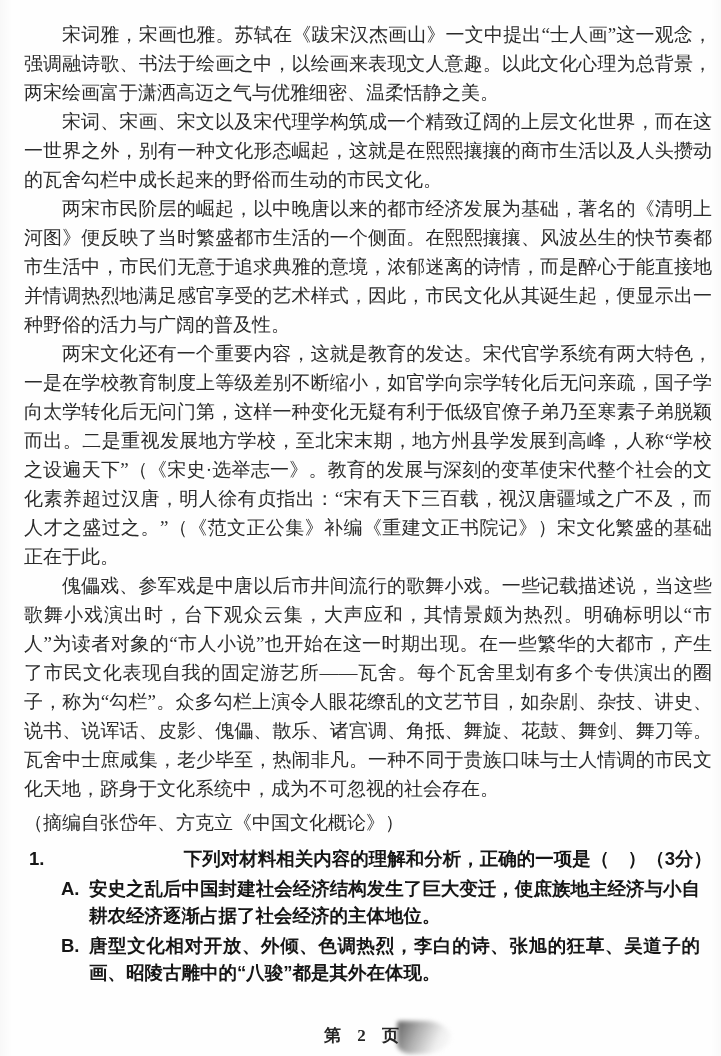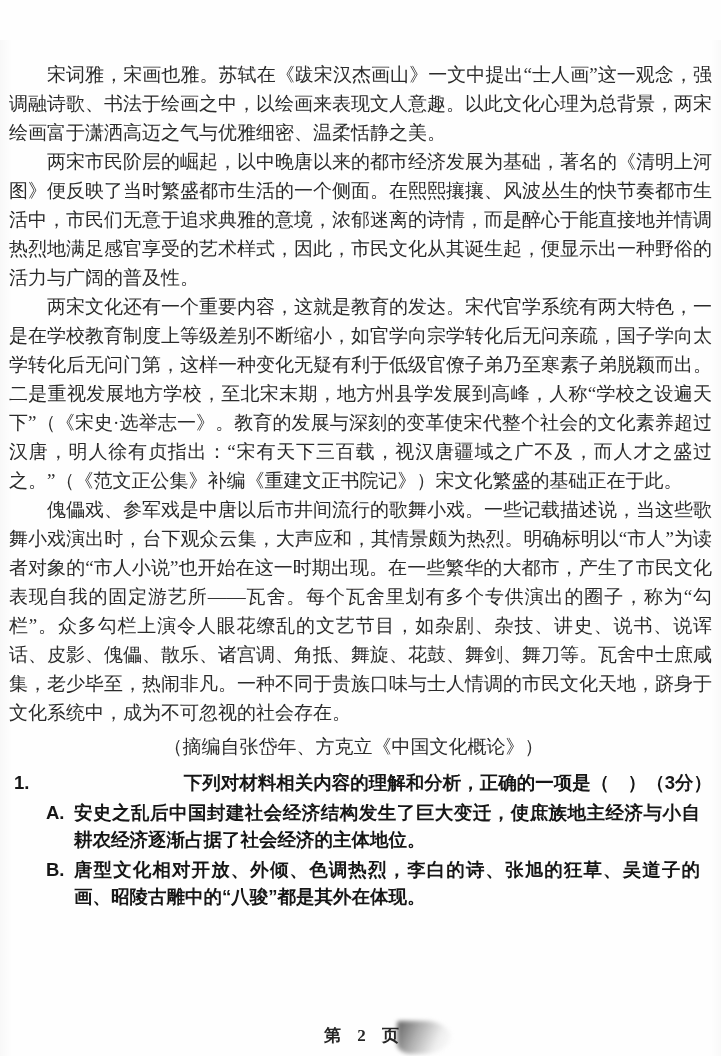--- a/index.html
+++ b/index.html
@@ -6,42 +6,41 @@
   body {
     width: 721px; height: 1056px;
     background: #fefefe;
     position: relative;
     overflow: hidden;
     font-family: "Liberation Serif", "DejaVu Serif", serif;
   }
   .page {
     position: absolute; inset: 0;
     box-sizing: border-box;
-    padding: 20px 9px 0 9px;
+    padding: 20px 9px 0 24px;
     background:
       linear-gradient(to right, rgba(0,0,0,0.025), rgba(0,0,0,0) 12px),
       linear-gradient(to left, rgba(0,0,0,0.02), rgba(0,0,0,0) 10px),
       #fefefe;
-    margin-top: 40px;
   }
   .passage p.para {
     margin: 0;
     font-size: 19px;
     line-height: 29px;
     color: #2b2b2b;
     text-align: justify;
     text-indent: 2em;
     word-break: break-all;
   }
   .attribution {
     margin: 5px 0 0 0;
     font-size: 19px;
     line-height: 29px;
     color: #2b2b2b;
-    text-align: center;
+    text-align: left;
     padding-right: 14px;
   }
   .question {
     margin-top: 8px;
     font-family: "Liberation Sans", "DejaVu Sans", sans-serif;
     font-weight: 700;
     font-size: 18.5px;
     line-height: 27px;
     color: #161616;
   }
@@ -75,20 +74,21 @@
     filter: blur(2px);
   }
 </style>
 </head>
 <body>
 
 <div class="page">
 
   <section class="passage">
     <p class="para">宋词雅，宋画也雅。苏轼在《跋宋汉杰画山》一文中提出“士人画”这一观念，强调融诗歌、书法于绘画之中，以绘画来表现文人意趣。以此文化心理为总背景，两宋绘画富于潇洒高迈之气与优雅细密、温柔恬静之美。</p>
+    <p class="para">宋词、宋画、宋文以及宋代理学构筑成一个精致辽阔的上层文化世界，而在这一世界之外，别有一种文化形态崛起，这就是在熙熙攘攘的商市生活以及人头攒动的瓦舍勾栏中成长起来的野俗而生动的市民文化。</p>
     <p class="para">两宋市民阶层的崛起，以中晚唐以来的都市经济发展为基础，著名的《清明上河图》便反映了当时繁盛都市生活的一个侧面。在熙熙攘攘、风波丛生的快节奏都市生活中，市民们无意于追求典雅的意境，浓郁迷离的诗情，而是醉心于能直接地并情调热烈地满足感官享受的艺术样式，因此，市民文化从其诞生起，便显示出一种野俗的活力与广阔的普及性。</p>
     <p class="para">两宋文化还有一个重要内容，这就是教育的发达。宋代官学系统有两大特色，一是在学校教育制度上等级差别不断缩小，如官学向宗学转化后无问亲疏，国子学向太学转化后无问门第，这样一种变化无疑有利于低级官僚子弟乃至寒素子弟脱颖而出。二是重视发展地方学校，至北宋末期，地方州县学发展到高峰，人称“学校之设遍天下”（《宋史·选举志一》。教育的发展与深刻的变革使宋代整个社会的文化素养超过汉唐，明人徐有贞指出：“宋有天下三百载，视汉唐疆域之广不及，而人才之盛过之。”（《范文正公集》补编《重建文正书院记》）宋文化繁盛的基础正在于此。</p>
     <p class="para">傀儡戏、参军戏是中唐以后市井间流行的歌舞小戏。一些记载描述说，当这些歌舞小戏演出时，台下观众云集，大声应和，其情景颇为热烈。明确标明以“市人”为读者对象的“市人小说”也开始在这一时期出现。在一些繁华的大都市，产生了市民文化表现自我的固定游艺所——瓦舍。每个瓦舍里划有多个专供演出的圈子，称为“勾栏”。众多勾栏上演令人眼花缭乱的文艺节目，如杂剧、杂技、讲史、说书、说诨话、皮影、傀儡、散乐、诸宫调、角抵、舞旋、花鼓、舞剑、舞刀等。瓦舍中士庶咸集，老少毕至，热闹非凡。一种不同于贵族口味与士人情调的市民文化天地，跻身于文化系统中，成为不可忽视的社会存在。</p>
     <p class="attribution">（摘编自张岱年、方克立《中国文化概论》）</p>
   </section>
 
   <section class="question">
     <div class="stem-row">
       <span class="q-num">1.</span>
       <span class="q-stem">下列对材料相关内容的理解和分析，正确的一项是（　）（3分）</span>

